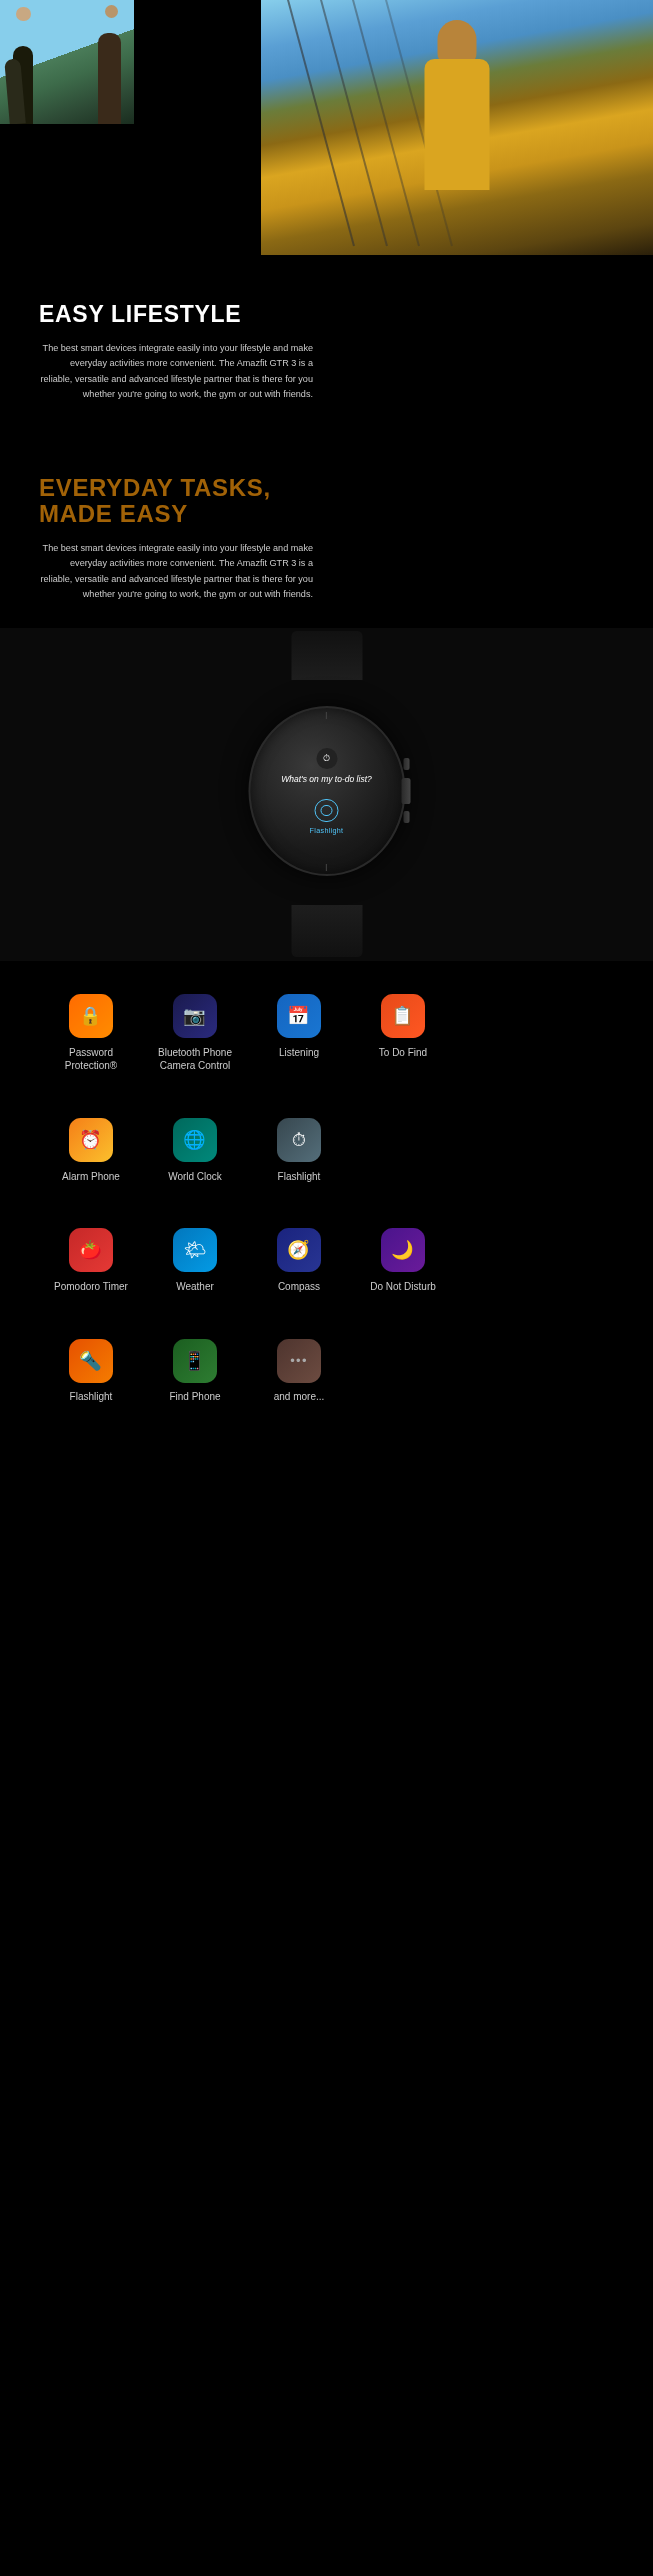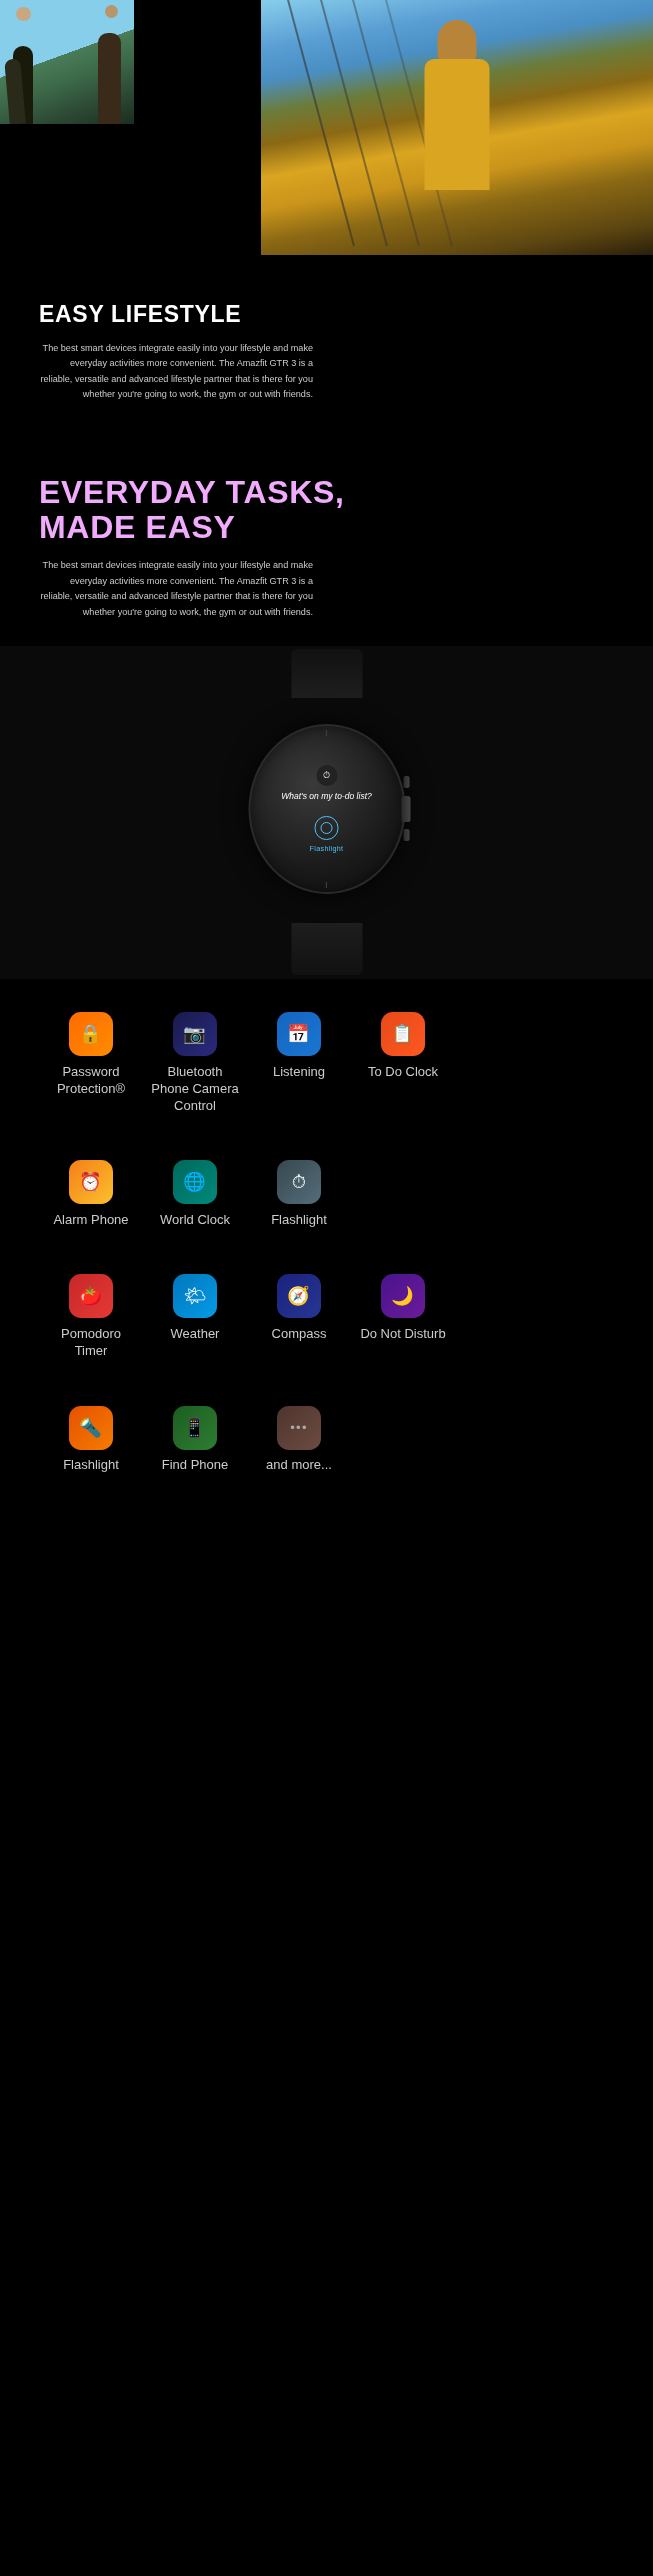--- a/index.html
+++ b/index.html
@@ -51,23 +51,23 @@
       max-width: 274px;
       text-align: right;
     }
 
     
     .everyday-tasks-section {
       background: #000;
       padding: 39px 39px 26px 39px;
     }
     .section-title-two-line {
-      font-size: 32px;
+      font-size: 24px;
       font-weight: 900;
-      color: #f0abfc;
+      color: #a16207;
       margin-bottom: 13px;
       letter-spacing: 0.7px;
       text-transform: uppercase;
       line-height: 1.1;
     }
 
     
     .watch-section {
       background: #0a0a0a;
       display: flex;
@@ -194,21 +194,21 @@
       margin: 0 6.5px 19.6px 6.5px;
     }
     .feature-icon {
       width: 44px; height: 44px;
       border-radius: 11.8px;
       display: flex; align-items: center; justify-content: center;
       margin-bottom: 7.8px;
       font-size: 18.3px;
     }
     .feature-label {
-      font-size: 13px;
+      font-size: 10px;
       color: #ccc;
       line-height: 1.3;
     }
 
     
     .icon-orange { background: linear-gradient(135deg, #FF6B00, #FF8C00); }
     .icon-dark-blue { background: linear-gradient(135deg, #1a1a4e, #2a2a7e); }
     .icon-blue { background: linear-gradient(135deg, #1565C0, #1976D2); }
     .icon-red-orange { background: linear-gradient(135deg, #E64A19, #FF5722); }
     .icon-gold { background: linear-gradient(135deg, #F57F17, #FBC02D); }
@@ -340,21 +340,21 @@
     <div class="feature-item">
       <div class="feature-icon icon-blue">
         <span>📅</span>
       </div>
       <span class="feature-label">Listening</span>
     </div>
     <div class="feature-item">
       <div class="feature-icon icon-red-orange">
         <span>📋</span>
       </div>
-      <span class="feature-label">To Do Clock</span>
+      <span class="feature-label">To Do Find</span>
     </div>
   </div>
 
   <div class="features-row row-3">
     <div class="feature-item">
       <div class="feature-icon icon-gold">
         <span>⏰</span>
       </div>
       <span class="feature-label">Alarm Phone</span>
     </div>

